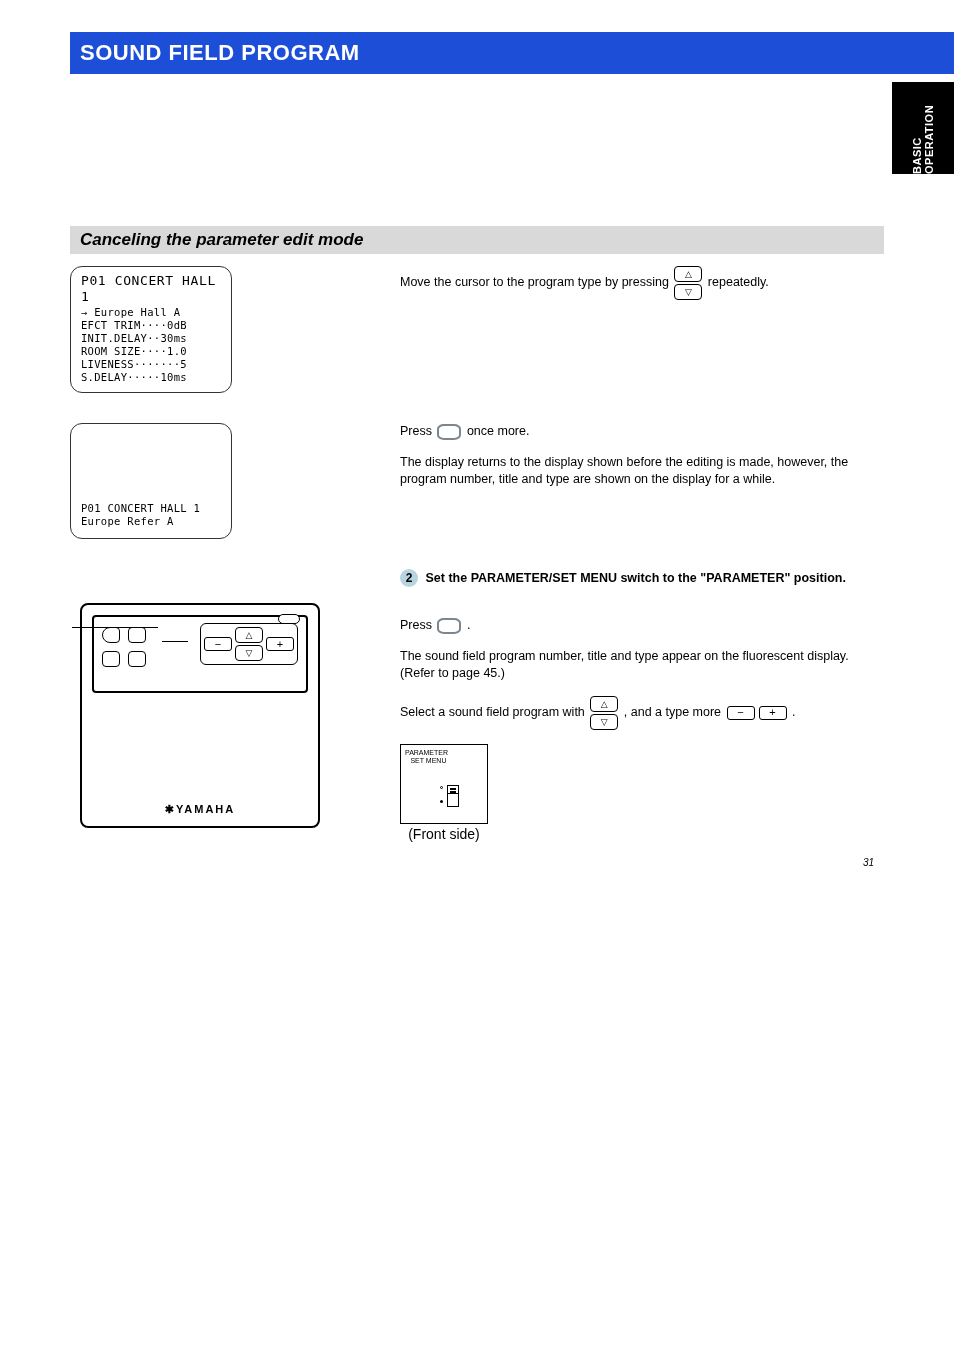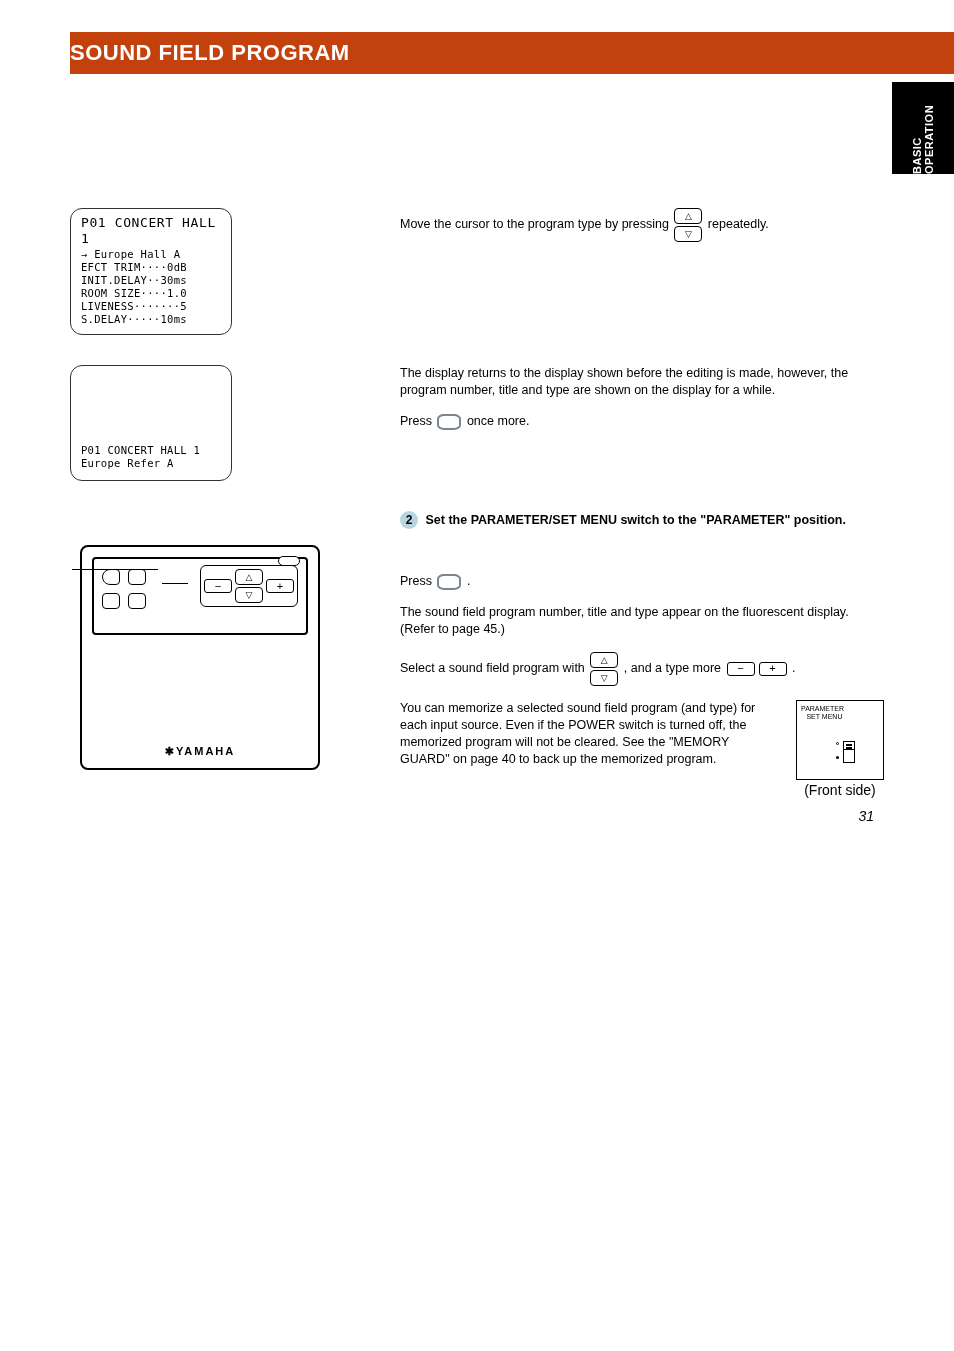--- a/index.html
+++ b/index.html
@@ -17,25 +17,25 @@
     position: relative;
     padding: 32px 70px 40px 70px;
   }
   
   .top-black {
     position: absolute;
     left: 70px;
     right: 0;
     top: 32px;
     height: 42px;
-    background: #c2410c;
+    background: #1d4ed8;
     color: #fff;
     display: flex;
     align-items: center;
-    padding-left: 0;
+    padding-left: 10px;
   }
   .top-black-title {
     font-size: 22px;
     font-weight: bold;
     letter-spacing: 0.5px;
   }
   
   .side-tab {
     position: absolute;
     right: 0;
@@ -185,40 +185,41 @@
     width:12px; height:22px;
     right:28px; bottom:16px;
   }
   .switch-dot { position:absolute; width:3px; height:3px; background:#000; border-radius:50%; }
   .switch-led { position:absolute; width:3px; height:3px; border:1px solid #000; border-radius:50%; }
 
   .page-num {
     position:absolute;
     bottom: 14px;
     right: 80px;
-    font-size: 14px;
+    font-size: 10px;
     font-style: italic;
   }
 </style>
 </head>
 <body>
 
 <div class="page">
 
   <div class="top-black">
     <span class="top-black-title">SOUND FIELD PROGRAM</span>
   </div>
   <div class="side-tab">
     <span class="side-tab-text">BASIC OPERATION</span>
   </div>
 
   <div class="spacer-for-black"></div>
 
   <div style="height:118px"></div>
 
+  <div class="section-head">Canceling the parameter edit mode</div>
 
   <div class="row">
     <div class="left-col">
       <div class="lcd">
         <div class="lcd-line1">P01  CONCERT HALL 1</div>
         <div>→  Europe Hall A</div>
         <div>   EFCT TRIM····0dB</div>
         <div>   INIT.DELAY··30ms</div>
         <div>   ROOM SIZE····1.0</div>
         <div>   LIVENESS·······5</div>
@@ -238,26 +239,26 @@
   </div>
 
   <div class="row" style="margin-top:30px">
     <div class="left-col">
       <div class="lcd" style="height:116px;display:flex;flex-direction:column;justify-content:flex-end;padding-bottom:10px">
         <div>P01  CONCERT HALL 1</div>
         <div>    Europe Refer A</div>
       </div>
     </div>
     <div class="right-col body body-sm">
-      <p>The display returns to the display shown before the editing is made, however, the program number, title and type are shown on the display for a while.</p>
       <p>
         <span>Press</span>
         <span class="icon-set"></span>
         <span>once more.</span>
       </p>
+      <p>The display returns to the display shown before the editing is made, however, the program number, title and type are shown on the display for a while.</p>
     </div>
   </div>
 
 
   <div class="row">
     <div class="left-col" style="padding-left:10px">
       <div style="height:60px"></div>
       <div class="remote-wrap">
 
         <div class="remote-line" style="left:-10px;top:22px;width:86px"></div>
@@ -295,41 +296,40 @@
       </div>
     </div>
 
     <div class="right-col body body-sm">
 
       <p style="margin-top:30px">
         <span class="step-num">2</span>
         <b>Set the PARAMETER/SET MENU switch to the "PARAMETER" position.</b>
       </p>
 
-      <p style="margin-top:44px">
+      <p style="margin-top:30px">
         <span>Press</span>
         <span class="icon-set"></span>
         <span>.</span>
       </p>
       <p>The sound field program number, title and type appear on the fluorescent display. (Refer to page 45.)</p>
 
       <p>
         <span>Select a sound field program with</span>
         <span style="display:inline-flex;flex-direction:column;vertical-align:middle;margin:0 2px;">
           <span class="btn-arr" style="margin-bottom:2px">△</span>
           <span class="btn-arr">▽</span>
         </span>
         <span>, and a type more</span>
         <span class="btn-pm" style="display:inline-flex;vertical-align:middle;margin:0 2px">−</span><span class="btn-pm" style="display:inline-flex;vertical-align:middle;margin:0 2px">+</span>
         <span>.</span>
       </p>
 
 
       <div style="display:flex;gap:14px;align-items:flex-start">
-        <p style="flex:1">You can memorize a selected sound field program (and type) for each input source. Even if the POWER switch is turned off, the memorized program will not be cleared. See the "MEMORY GUARD" on page 40 to back up the memorized program.</p>
         <div style="text-align:center">
           <div class="rear-box">
             <div class="rear-label">PARAMETER<br>&nbsp;&nbsp;SET MENU</div>
             <div class="switch">
               <div style="width:100%;height:8px;background:#fff;border-bottom:1px solid #000"></div>
               <div style="position:absolute;left:2px;right:2px;top:2px;height:2px;background:#000"></div>
               <div style="position:absolute;left:2px;right:2px;top:5px;height:2px;background:#000"></div>
             </div>
             <div class="switch-led" style="right:44px;bottom:34px"></div>
             <div class="switch-dot" style="right:44px;bottom:20px"></div>

